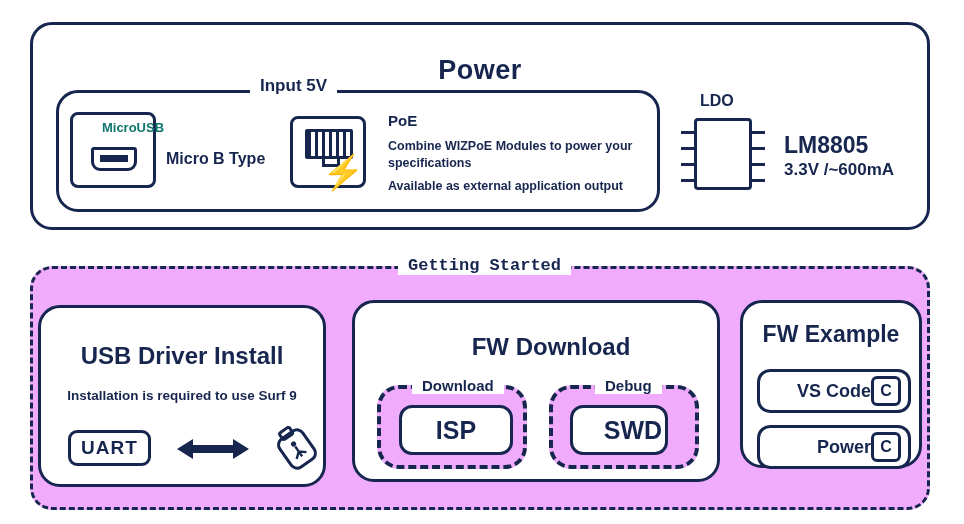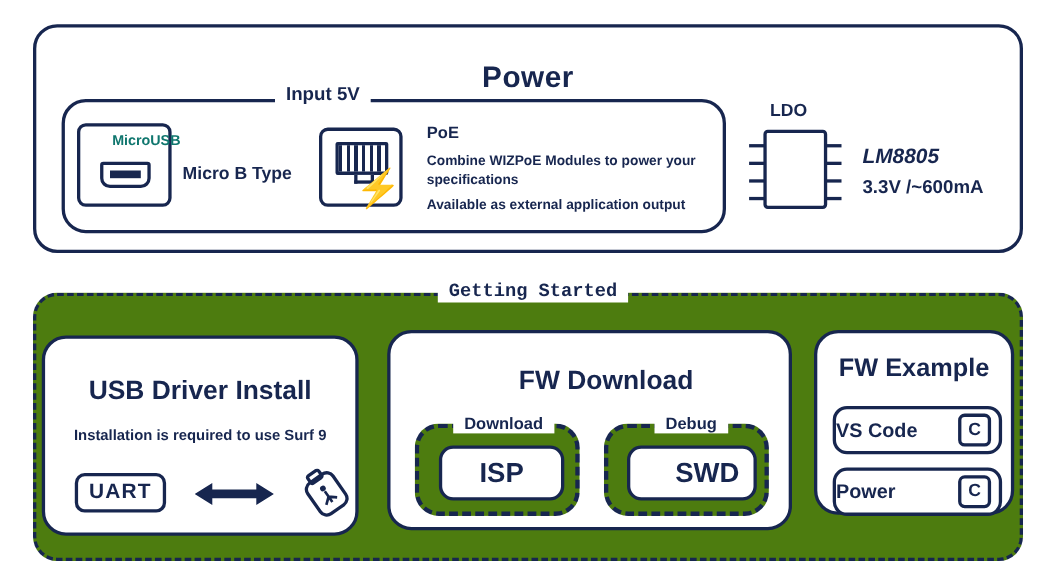--- a/index.html
+++ b/index.html
@@ -25,21 +25,21 @@
     border: 3px solid #17264f;
     border-radius: 22px;
     box-sizing: border-box;
     background: #ffffff;
   }
   .panel-dashed {
     position: absolute;
     border: 3px dashed #17264f;
     border-radius: 22px;
     box-sizing: border-box;
-    background: #4d7c0f;
+    background: #f0abfc;
   }
 
   
   .legend {
     position: absolute;
     background: #ffffff;
     padding: 0 10px;
     font-weight: bold;
     white-space: nowrap;
   }
@@ -212,23 +212,22 @@
   .ldo-pin.left  { left: -16px; }
   .ldo-pin.right { right: -16px; }
   .ldo-pin.p1 { top: 10px; }
   .ldo-pin.p2 { top: 26px; }
   .ldo-pin.p3 { top: 42px; }
   .ldo-pin.p4 { top: 58px; }
   #ldo-name {
     position: absolute;
     left: 784px;
     top: 132px;
-    font-size: 19px;
-    font-weight: bold;
-    font-style: italic;
+    font-size: 23px;
+    font-weight: bold;
   }
   #ldo-spec {
     position: absolute;
     left: 784px;
     top: 160px;
     font-size: 17px;
     font-weight: bold;
   }
 
   
@@ -344,21 +343,21 @@
     border-radius: 13px;
     box-sizing: border-box;
     display: flex;
     align-items: center;
     justify-content: center;
     font-size: 25px;
     font-weight: bold;
     background: #ffffff;
   }
   #isp-pill  { left: 18px;  top: 16px; width: 114px; height: 50px; }
-  #swd-pill  { left: 17px;  top: 16px; width: 118px; height: 50px; padding-left: 28px; }
+  #swd-pill  { left: 17px;  top: 16px; width: 98px; height: 50px; padding-left: 28px; }
 
   
   #ex-panel {
     left: 740px;
     top: 300px;
     width: 182px;
     height: 168px;
   }
   #ex-head {
     position: absolute;
@@ -378,21 +377,21 @@
     border-radius: 13px;
     box-sizing: border-box;
     display: flex;
     align-items: center;
     background: #ffffff;
   }
   #ex-row-0 { top: 66px; }
   #ex-row-1 { top: 122px; }
   .ex-label {
     flex: 1;
-    text-align: left;
+    text-align: right;
     font-size: 18px;
     font-weight: bold;
   }
   .c-badge {
     width: 30px;
     height: 30px;
     margin-right: 7px;
     border: 3px solid #17264f;
     border-radius: 6px;
     box-sizing: border-box;

